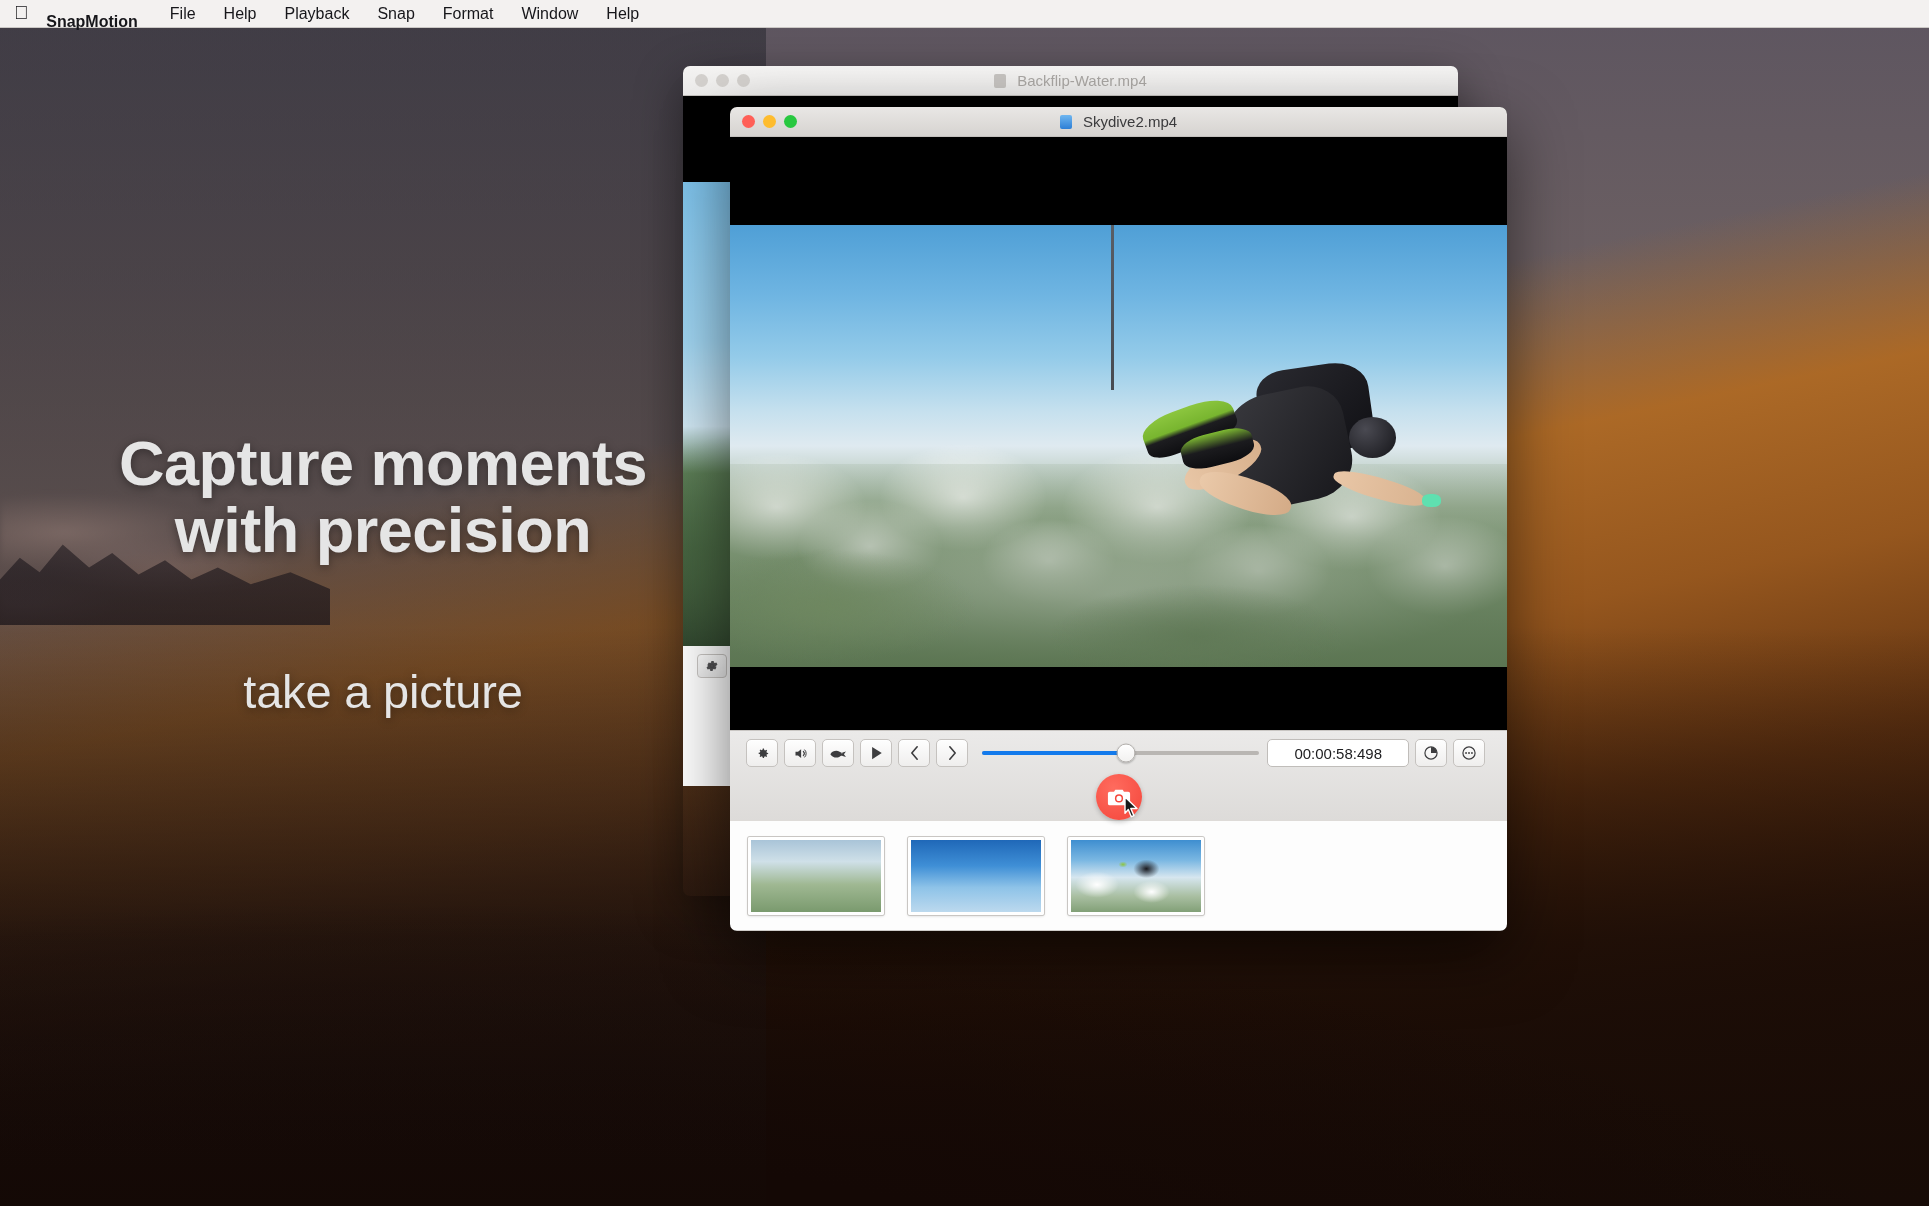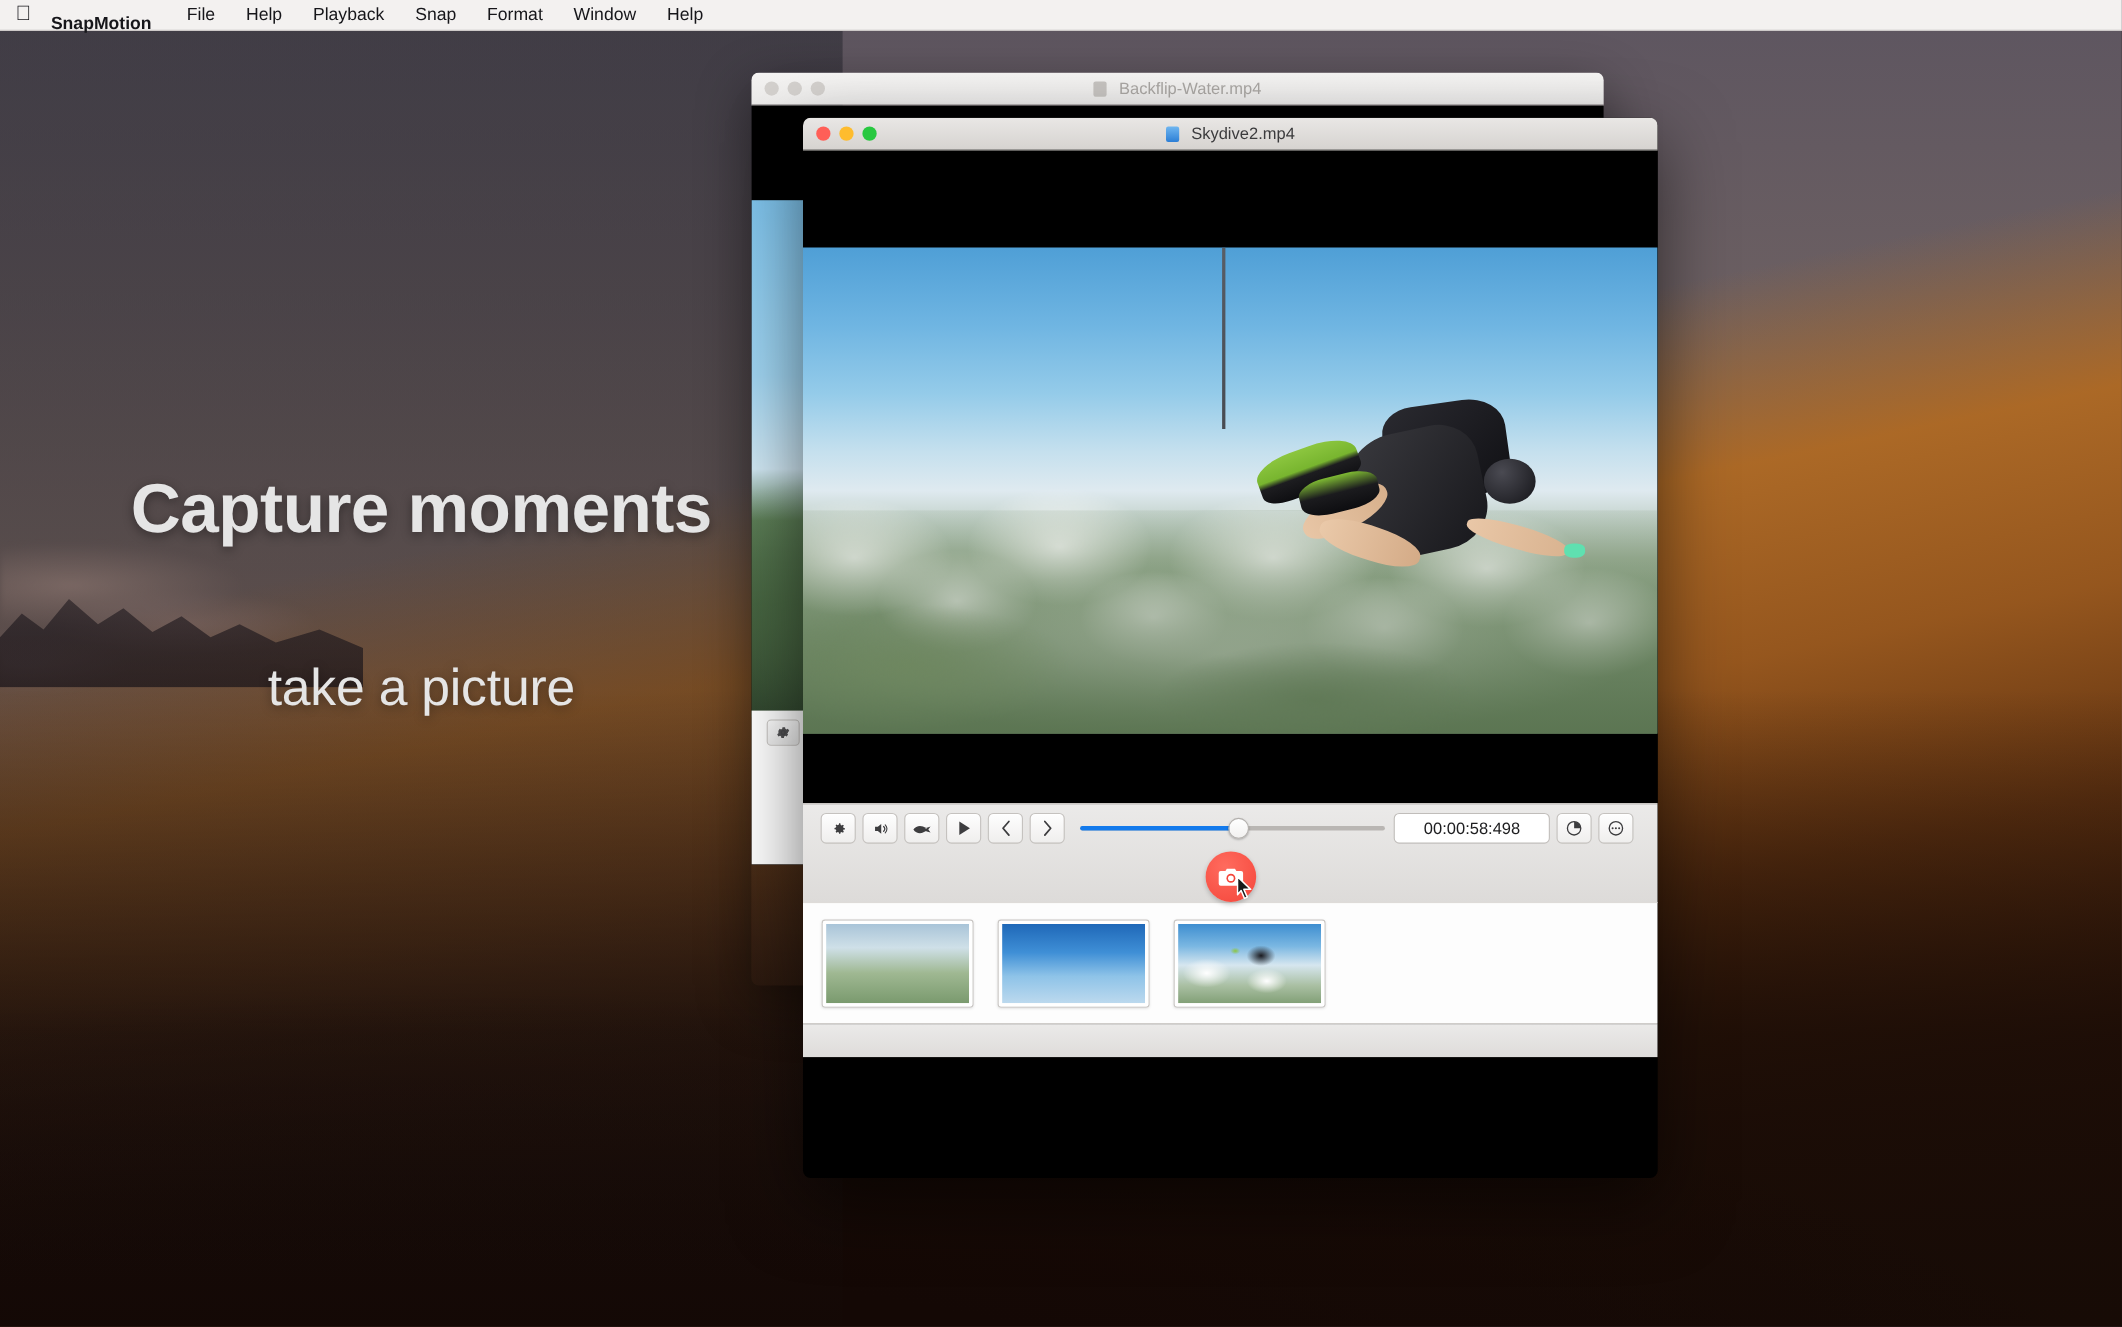--- a/index.html
+++ b/index.html
@@ -115,21 +115,21 @@
   }
   #back-gear {
     position:absolute; left:14px; top:8px; width:30px; height:24px;
     background:linear-gradient(to bottom,#fdfdfd,#ececec);
     border:1px solid #c8c5c2; border-radius:4px;
     display:flex; align-items:center; justify-content:center;
   }
 
   
   #win-front {
-    left:730px; top:107px; width:777px; height:964px;
+    left:730px; top:107px; width:777px; height:824px;
     box-shadow:0 22px 64px rgba(0,0,0,0.55);
     z-index:20; background:#000;
   }
   #front-video {
     height:593px; background:#000; position:relative; overflow:hidden;
   }
   
   #sky {
     position:absolute; left:0; top:88px; width:100%; height:442px; overflow:hidden;
     background:linear-gradient(to bottom,#4f9fd6 0%, #6fb5e2 16%, #94cbe9 30%, #c5e0ee 42%, #dfeaf0 50%, #9fb39a 64%, #87a07f 76%, #6d8a68 100%);
@@ -333,20 +333,21 @@
   <span class="menu-item">Playback</span>
   <span class="menu-item">Snap</span>
   <span class="menu-item">Format</span>
   <span class="menu-item">Window</span>
   <span class="menu-item">Help</span>
 </div>
 
 <div id="promo">
   <h1>
     <span>Capture moments</span><br>
+    <span>with precision</span>
   </h1>
   <h2>
     <br>
     <span>take a picture</span>
   </h2>
 </div>
 
 <div id="win-back" class="mac-window">
   <div class="titlebar inactive">
     <div class="lights">

